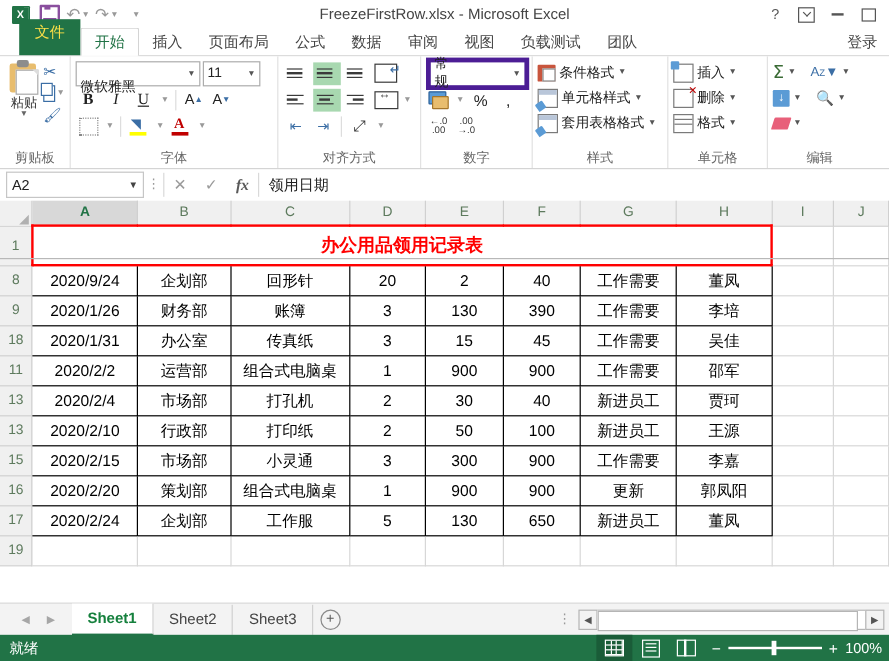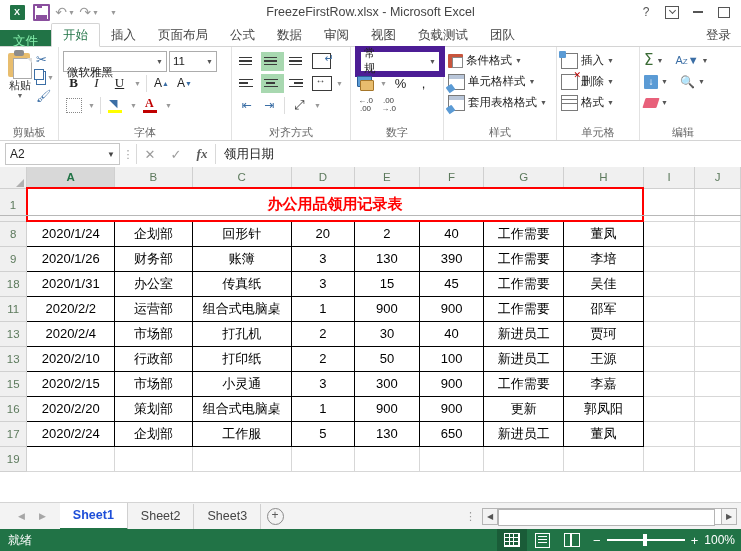--- a/index.html
+++ b/index.html
@@ -27,21 +27,21 @@
   .win-title{position:absolute;left:0;right:0;text-align:center;font-size:12.5px;color:#444;line-height:24px;pointer-events:none;}
   .win-btns{margin-left:auto;display:flex;align-items:center;gap:0;padding-right:4px;}
   .win-btn{width:26px;height:22px;display:flex;align-items:center;justify-content:center;font-size:12px;color:#555;}
   .ribbon-pin{width:12px;height:11px;border:1.3px solid #555;position:relative;}
   .ribbon-pin:after{content:"";position:absolute;left:3.5px;top:1.5px;width:4px;height:4px;border-left:1.3px solid #555;border-bottom:1.3px solid #555;transform:rotate(-45deg);}
   .min-ic{width:10px;height:1.4px;background:#555;}
   .max-ic{width:10px;height:9px;border:1.4px solid #555;}
 
   
   .tabrow{height:22px;background:#fff;display:flex;align-items:flex-end;position:relative;flex:0 0 auto;border-bottom:1px solid #d4d4d4;}
-  .tab-file{background:#217346;color:#86efac;font-size:12.5px;padding:0 13px;height:16px;line-height:22px;}
+  .tab-file{background:#217346;color:#fde047;font-size:12.5px;padding:0 13px;height:30px;line-height:22px;margin-left:16px;}
   .tab{font-size:12.5px;color:#444;padding:0 11px;height:22px;line-height:22px;position:relative;}
   .tab.active{color:#217346;background:#fff;border:1px solid #d4d4d4;border-bottom:1px solid #fff;margin-bottom:-1px;border-radius:2px 2px 0 0;}
   .signin{margin-left:auto;font-size:12.5px;color:#444;padding-right:10px;line-height:22px;}
 
   
   .ribbon{height:93px;background:#fff;border-bottom:1px solid #d4d4d4;display:flex;flex:0 0 auto;position:relative;}
   .rgroup{position:relative;height:93px;display:flex;flex-direction:column;border-right:1px solid #e2e2e2;}
   .rgroup-body{flex:1;display:flex;align-items:flex-start;padding:3px 4px 0 4px;}
   .rgroup-label{height:15px;line-height:15px;text-align:center;font-size:11px;color:#666;position:relative;}
 
@@ -91,21 +91,21 @@
   .al-ic.sel{background:#a8d8b0;}
   .merge-ic{width:18px;height:13px;border:1.3px solid #3a3a3a;position:relative;}
   .merge-ic:after{content:"↔";position:absolute;left:3px;top:-3px;font-size:10px;color:#3a3a3a;}
   .wrap-ic{width:17px;height:14px;border:1.2px solid #3a3a3a;position:relative;}
   .wrap-ic:after{content:"↵";position:absolute;right:-4px;top:-2px;font-size:11px;color:#3b6ea5;}
   .indent-ic{font-size:12px;color:#3b6ea5;}
   .orient-ic{font-size:13px;color:#3a3a3a;}
 
   
   .g-num{width:92px;}
-  .numbox{width:72px;height:19px;border:6px solid #4c1d95;background:#fff;font-size:11.5px;color:#222;display:flex;align-items:center;padding:0 3px;gap:45px;}
+  .numbox{width:72px;height:19px;border:4px solid #4c1d95;background:#fff;font-size:11.5px;color:#222;display:flex;align-items:center;padding:0 3px;gap:45px;}
   .money-ic{position:relative;width:17px;height:14px;}
   .money-ic .c1{position:absolute;left:0;top:0;width:13px;height:9px;background:#5b9bd5;border:1px solid #2a6099;border-radius:1px;}
   .money-ic .c2{position:absolute;left:3px;top:4px;width:12px;height:9px;background:#e8bd6e;border:1px solid #a5762a;border-radius:1px;}
   .dec-ic{font-size:8px;color:#3a3a3a;line-height:8px;text-align:center;}
 
   
   .g-styles{width:112px;}
   .g-cells{width:82px;}
   .g-edit{width:86px;}
   .lrow{height:21px;display:flex;align-items:center;gap:3px;font-size:11.5px;color:#222;white-space:nowrap;}
@@ -153,21 +153,21 @@
           text-align:center;padding:0 1px;overflow:hidden;white-space:nowrap;}
   td.cell.bx{border:1px solid #000;}
   td.titlecell{border:2px solid #ff0000;color:#ff0000;font-weight:bold;font-size:15px;text-align:center;height:30px;}
   .freeze-line{position:absolute;left:0;height:1px;background:#b8b8b8;}
 
   
   .sheetbar{height:26px;background:#f3f3f3;display:flex;align-items:center;flex:0 0 auto;border-top:1px solid #d4d4d4;}
   .nav-arrows{display:flex;align-items:center;gap:14px;padding:0 14px 0 18px;}
   .na{font-size:9px;color:#a6a6a6;}
   .stab{height:25px;line-height:25px;padding:0 13px;font-size:12.5px;color:#444;border-right:1px solid #d0d0d0;}
-  .stab.active{background:#fff;color:#1d4ed8;font-weight:bold;border-bottom:2px solid #217346;border-right:1px solid #d0d0d0;}
+  .stab.active{background:#fff;color:#15803d;font-weight:bold;border-bottom:2px solid #217346;border-right:1px solid #d0d0d0;}
   .addsheet{width:28px;display:flex;align-items:center;justify-content:center;}
   .plus-c{width:15px;height:15px;border:1.3px solid #8a8a8a;border-radius:50%;color:#5a5a5a;font-size:12px;line-height:13px;text-align:center;}
   .sb-dots{color:#999;font-size:11px;line-height:10px;margin-left:auto;padding-right:6px;}
   .hscroll{display:flex;align-items:center;width:255px;padding-right:4px;}
   .hs-btn{width:14px;height:15px;border:1px solid #b5b5b5;background:#f3f3f3;display:flex;align-items:center;justify-content:center;font-size:8px;color:#555;}
   .hs-track{flex:1;height:15px;background:#fff;border-top:1px solid #b5b5b5;border-bottom:1px solid #b5b5b5;}
   .hs-thumb{height:15px;width:215px;background:#fff;border:1px solid #b5b5b5;}
 
   
   .statusbar{height:22px;background:#217346;color:#fff;display:flex;align-items:center;flex:0 0 auto;font-size:12px;}
@@ -530,21 +530,21 @@
       <tr>
         <td class="rhdr" style="height:30px">1</td>
         <td class="cell titlecell" colspan="8">办公用品领用记录表</td>
         <td class="cell"></td>
         <td class="cell"></td>
       </tr>
       </tbody>
         <tbody id="rowbody">
           <tr>
             <td class="rhdr">8</td>
-            <td class="cell bx">2020/1/24</td>
+            <td class="cell bx">2020/9/24</td>
             <td class="cell bx">企划部</td>
             <td class="cell bx">回形针</td>
             <td class="cell bx">20</td>
             <td class="cell bx">2</td>
             <td class="cell bx">40</td>
             <td class="cell bx">工作需要</td>
             <td class="cell bx">董凤</td>
             <td class="cell"></td>
             <td class="cell"></td>
           </tr>

